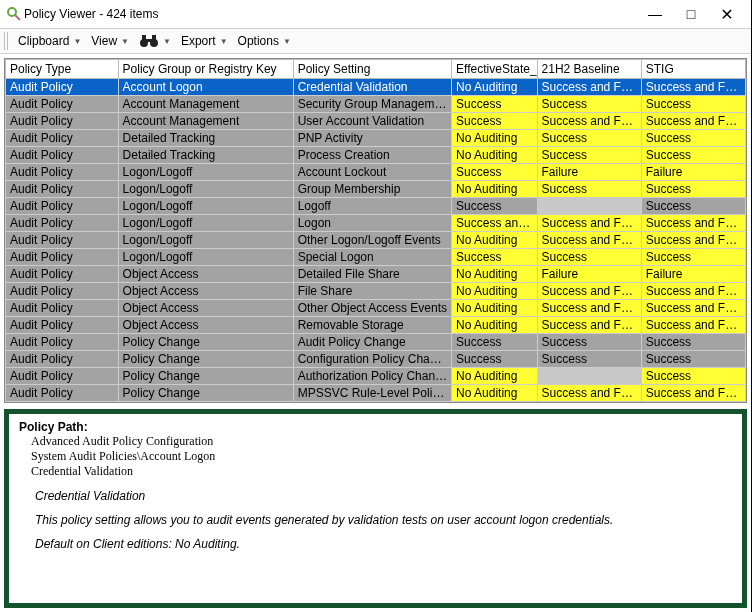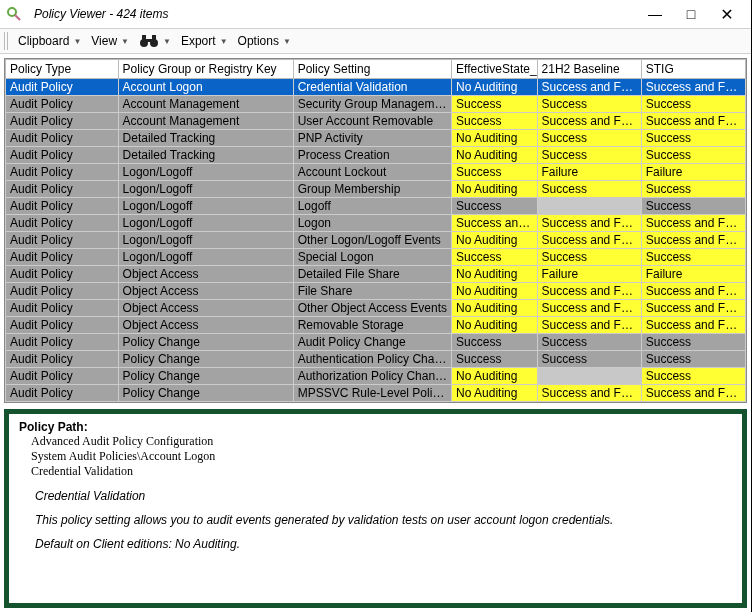--- a/index.html
+++ b/index.html
@@ -1,19 +1,19 @@
 <!DOCTYPE html>
 <html><head>
 <meta charset="utf-8">
 <style>
   * { box-sizing: border-box; }
   html, body { margin:0; padding:0; font-family: "Segoe UI", Tahoma, sans-serif; font-size:12px; color:#000; background:#fff; }
   .window { width:752px; height:612px; display:flex; flex-direction:column; overflow:hidden; border-right:1px solid #000;}
   .titlebar { height:28px; display:flex; align-items:center; padding:0 6px; background:#fff; justify-content:space-between; }
-  .titlebar-left { display:flex; align-items:center; gap:12px;font-style:italic; }
+  .titlebar-left { display:flex; align-items:center; gap:2px; }
   .title-icon svg { display:block; }
   .title-text { font-size:12px; }
   .titlebar-right { display:flex; align-items:center; gap:0; }
   .win-btn { width:36px; height:28px; display:flex; align-items:center; justify-content:center; font-size:14px; font-family: "Segoe UI Symbol", sans-serif; }
   .win-btn.close { font-size:16px; }
   .menubar { height:26px; background:#fafafa; border-top:1px solid #d0d0d0; border-bottom:1px solid #d0d0d0; display:flex; align-items:center; padding:0 4px; gap:2px;}
   .grip { width:4px; height:18px; border-left:1px solid #bbb; border-right:1px solid #bbb; margin-right:4px; }
   .menu-item { padding:2px 4px; display:flex; align-items:center; gap:2px;text-align:center; }
   .menu-drop { font-size:8px; color:#555; margin-left:2px;}
   .bino svg { display:block; }
@@ -115,21 +115,21 @@
             <td>Audit Policy</td>
             <td>Account Management</td>
             <td>Security Group Management</td>
             <td class="yellow">Success</td>
             <td class="yellow">Success</td>
             <td class="yellow">Success</td>
           </tr>
           <tr>
             <td>Audit Policy</td>
             <td>Account Management</td>
-            <td>User Account Removable</td>
+            <td>User Account Validation</td>
             <td class="yellow">Success</td>
             <td class="yellow">Success and Fail...</td>
             <td class="yellow">Success and Fail...</td>
           </tr>
           <tr>
             <td>Audit Policy</td>
             <td>Detailed Tracking</td>
             <td>PNP Activity</td>
             <td class="yellow">No Auditing</td>
             <td class="yellow">Success</td>
@@ -227,21 +227,21 @@
             <td>Audit Policy</td>
             <td>Policy Change</td>
             <td>Audit Policy Change</td>
             <td>Success</td>
             <td>Success</td>
             <td>Success</td>
           </tr>
           <tr>
             <td>Audit Policy</td>
             <td>Policy Change</td>
-            <td>Authentication Policy Change</td>
+            <td>Configuration Policy Change</td>
             <td>Success</td>
             <td>Success</td>
             <td>Success</td>
           </tr>
           <tr>
             <td>Audit Policy</td>
             <td>Policy Change</td>
             <td>Authorization Policy Change</td>
             <td class="yellow">No Auditing</td>
             <td class="gray"></td>

